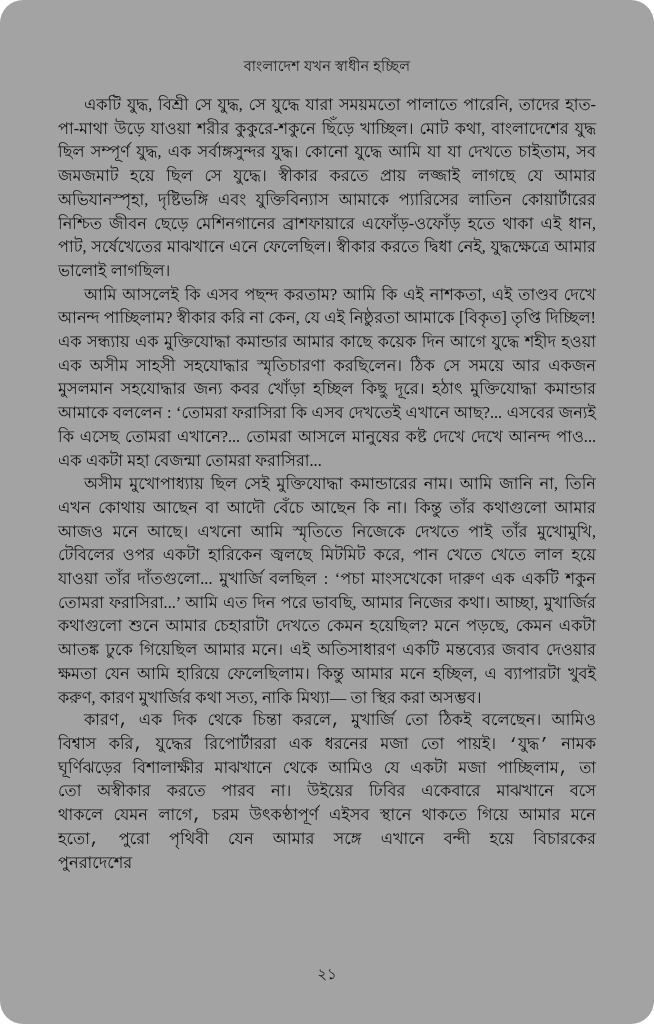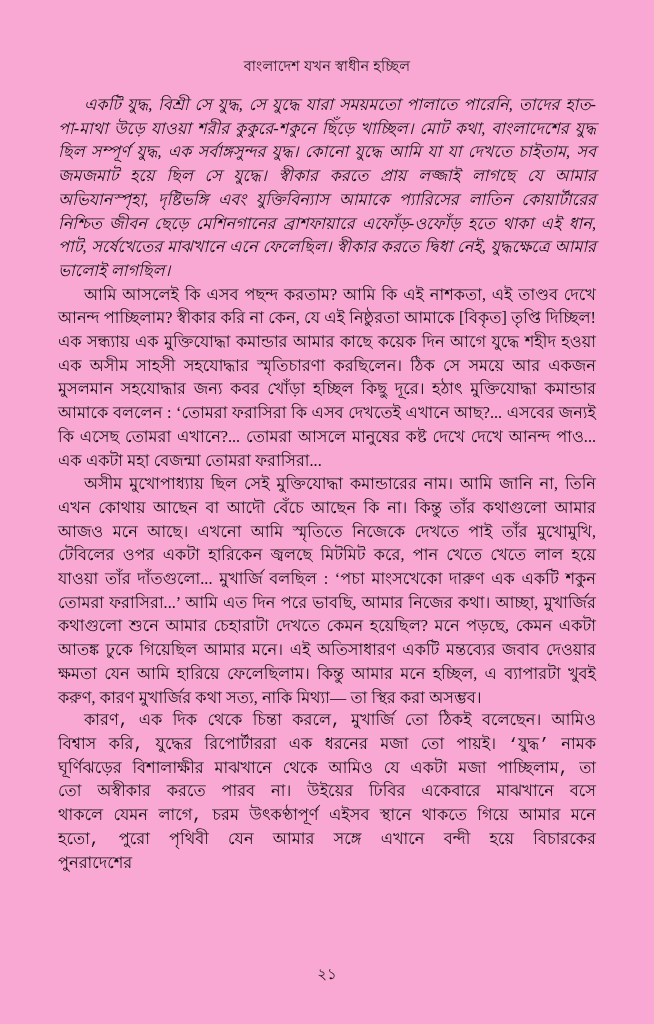--- a/index.html
+++ b/index.html
@@ -12,22 +12,23 @@
     height: 1024px;
     overflow: hidden;
     font-family: "Liberation Serif", "DejaVu Serif", serif;
     color: #111111;
   }
 
   .page {
     position: relative;
     width: 654px;
     height: 1024px;
-    background: #f9a8d4;
+    background: #a3a3a3;
     box-sizing: border-box;
+    border-radius: 23px;
   }
 
   .running-header {
     position: absolute;
     top: 57px;
     left: 0;
     width: 654px;
     text-align: center;
     font-size: 14.5px;
     line-height: 1.35;
@@ -52,21 +53,20 @@
     text-justify: inter-word;
     text-indent: 26px;
     color: #111111;
     word-spacing: 0.2px;
     -webkit-hyphens: none;
     hyphens: none;
   }
 
   p.para.first {
     text-indent: 26px;
-    font-style: italic;
   }
 
   
   p.para.continues {
     text-align-last: justify;
     font-family: Liberation Mono, monospace;
   }
 
   .page-number {
     position: absolute;

